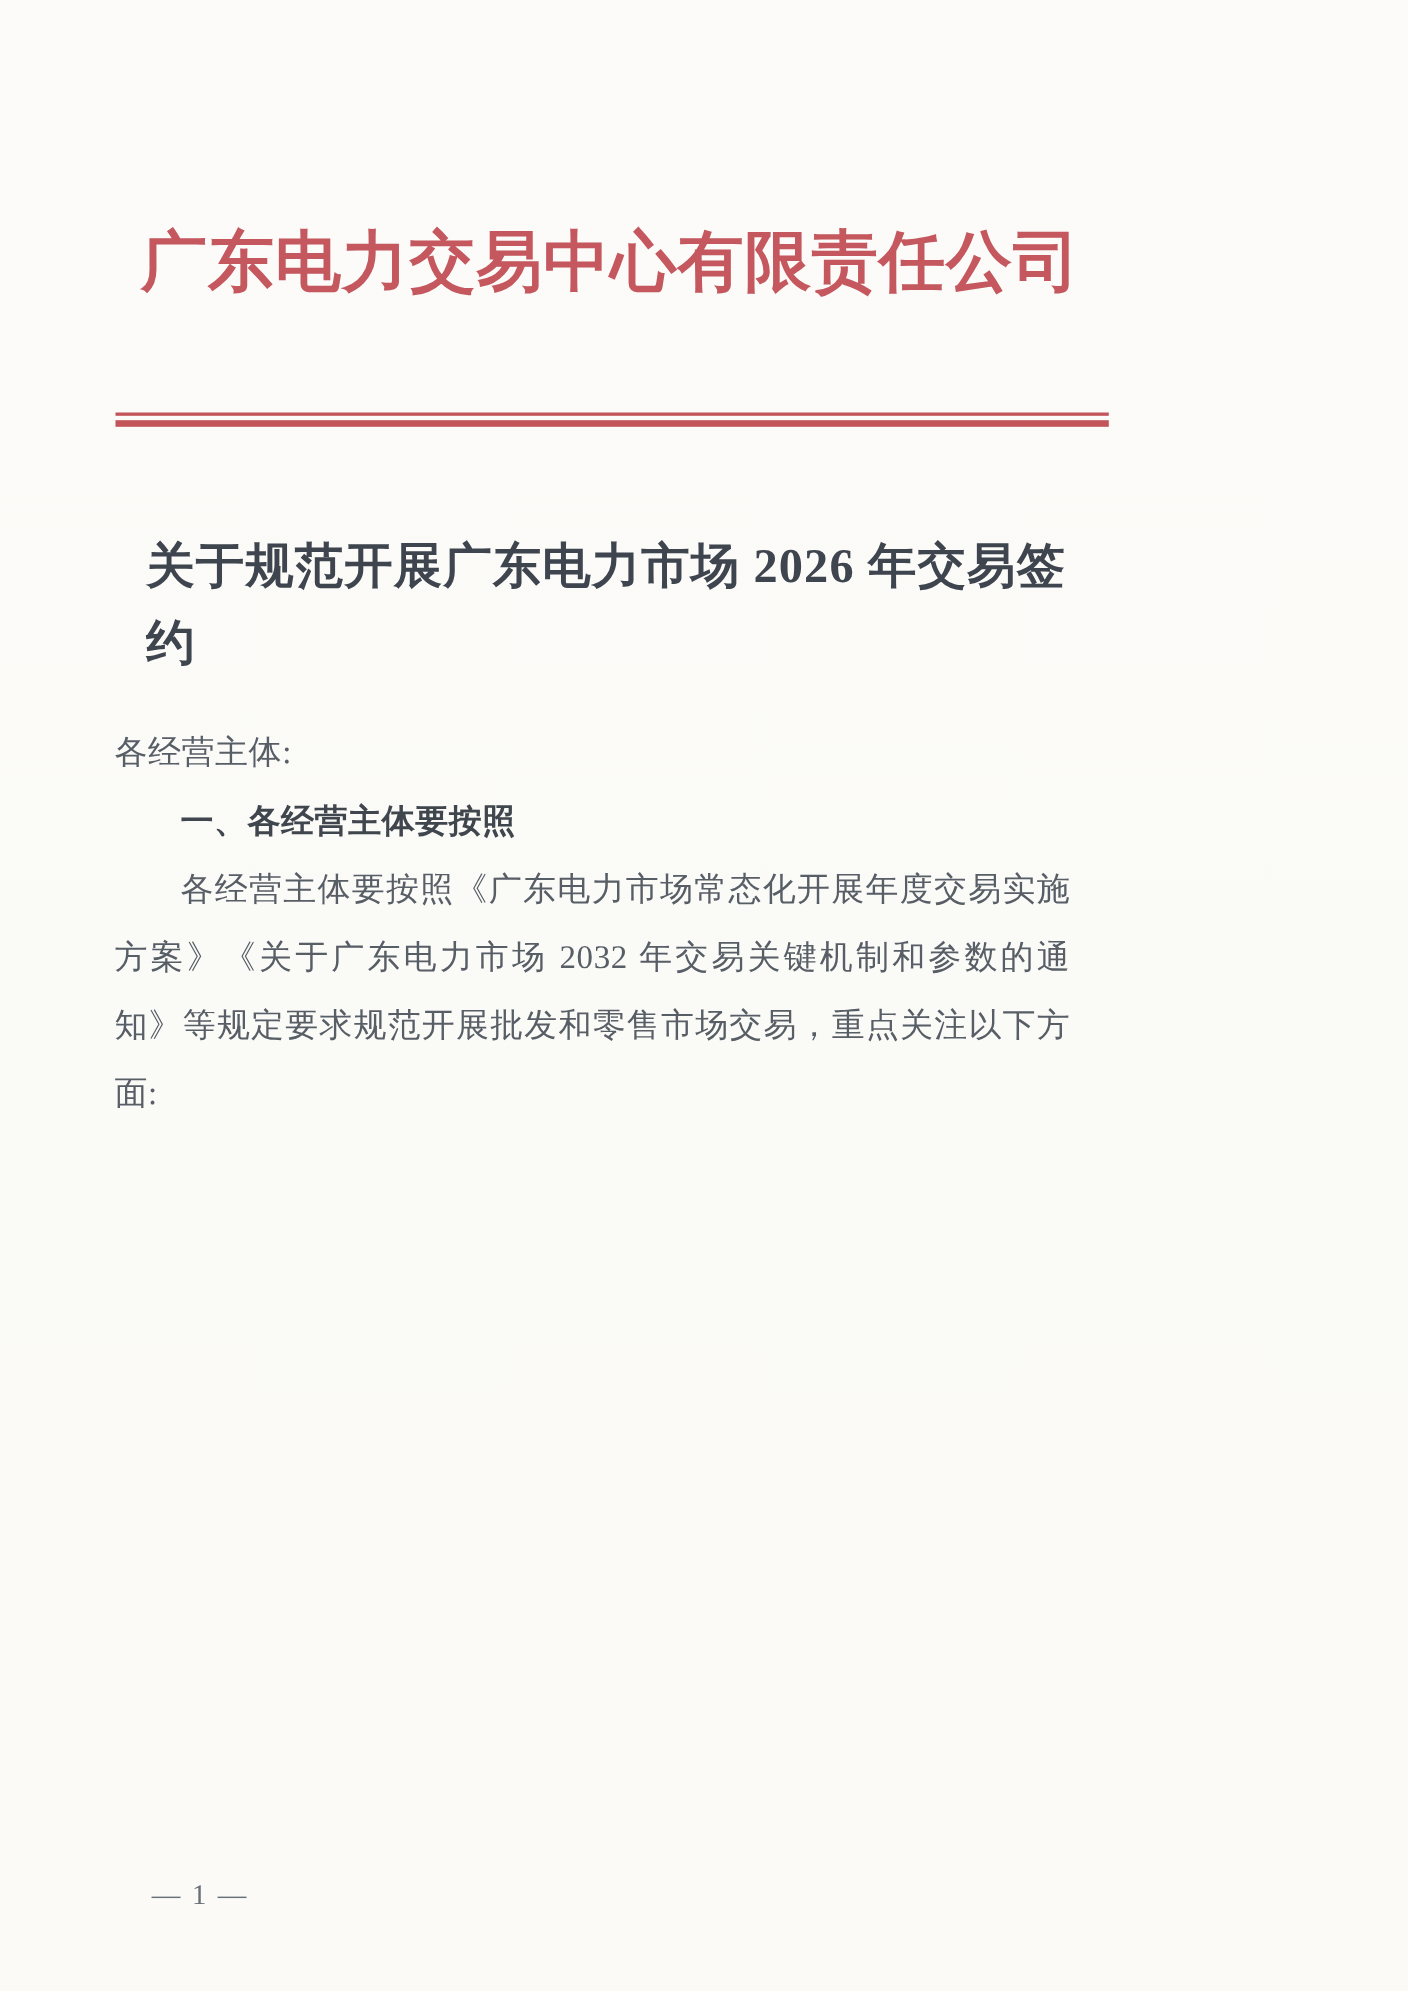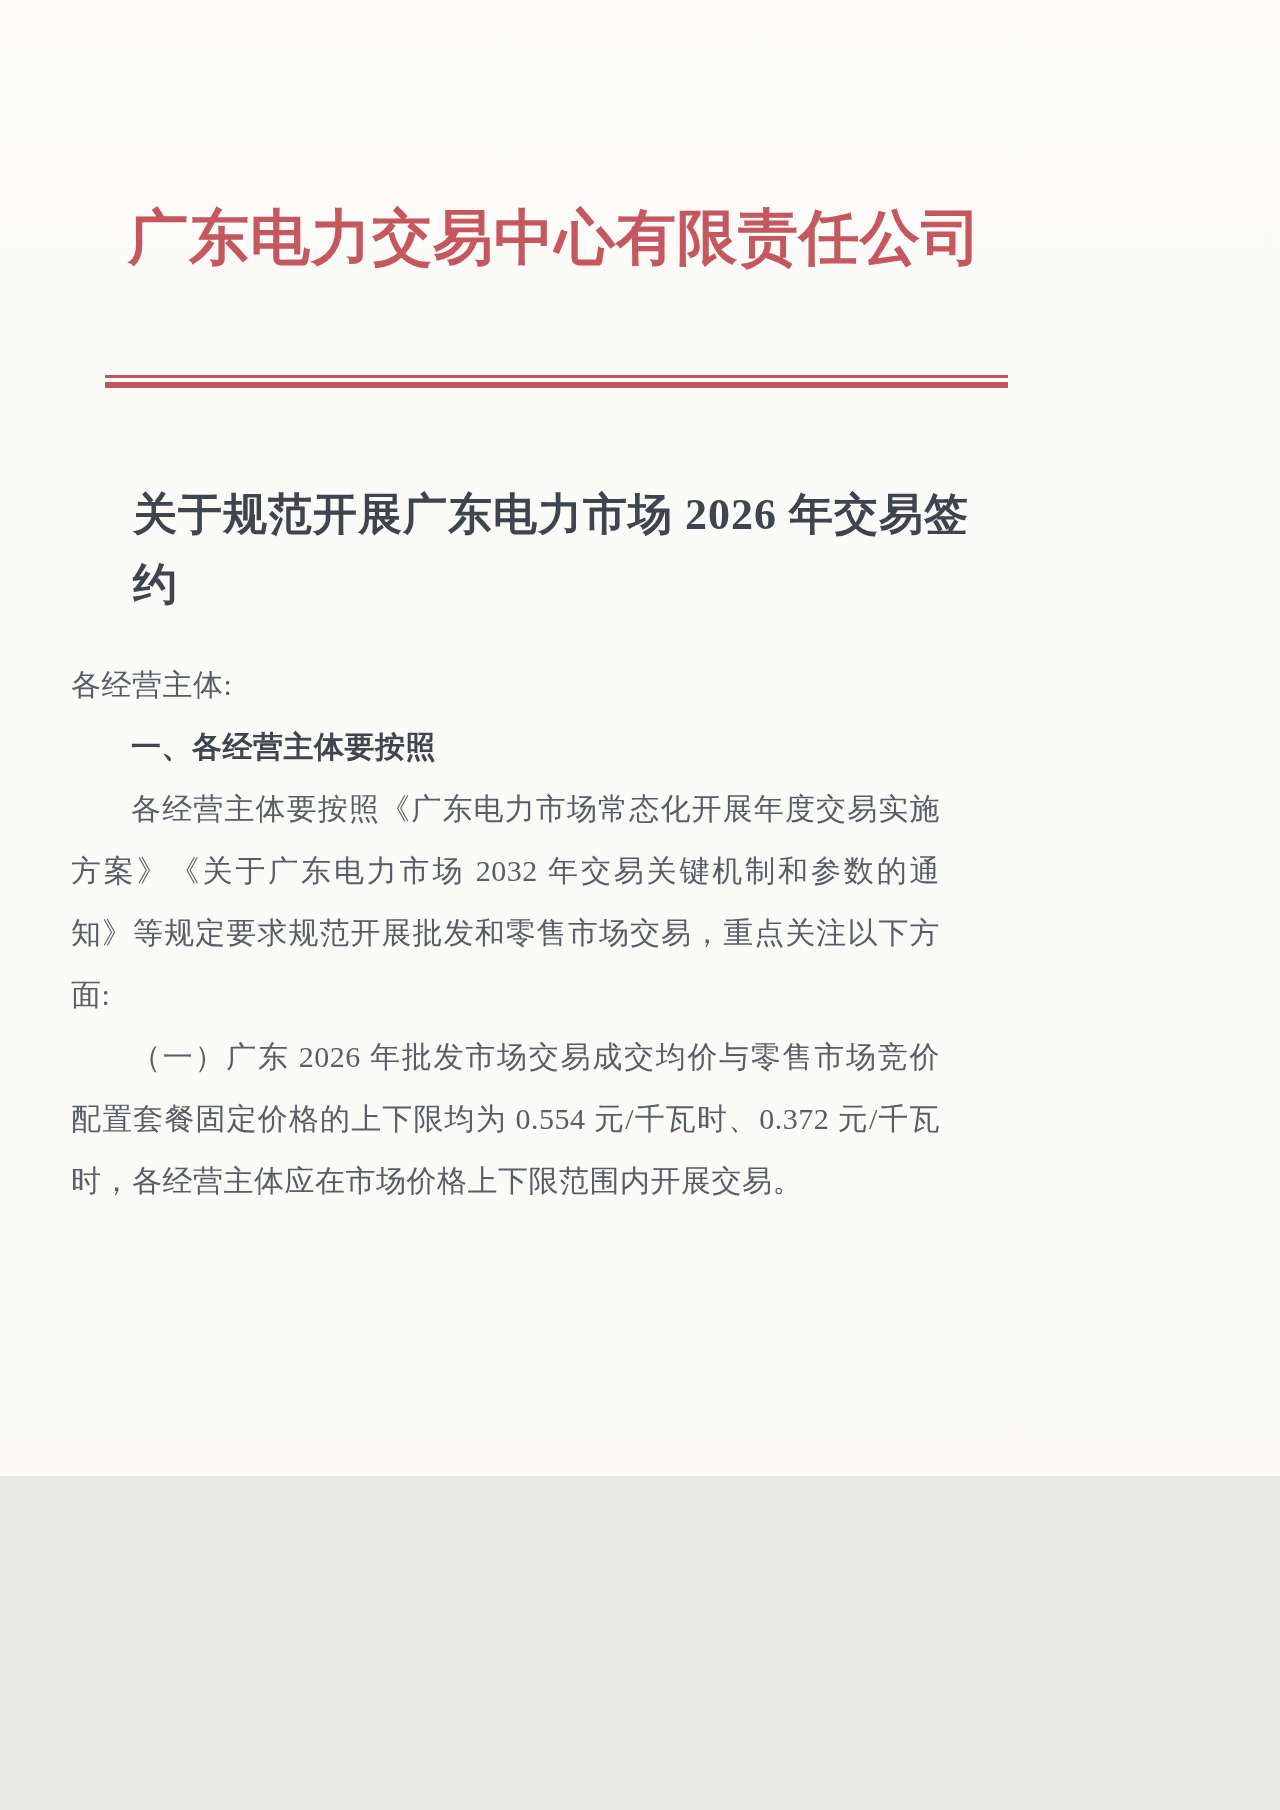--- a/index.html
+++ b/index.html
@@ -8,21 +8,21 @@
     --title-ink:#3f454e;
     --body-ink:#585e66;
     --heading-ink:#40464d;
     --paper:#fbfaf8;
   }
   *{margin:0;padding:0;box-sizing:border-box;}
   html,body{background:#e8e8e6;}
   .page{
     position:relative;
     width:1280px;
-    height:1476px;
+    height:1810px;
     margin:0 auto;
     background:var(--paper);
     background-image:linear-gradient(180deg,#fcfbf9 0%,#fafaf7 55%,#fbfaf7 100%);
     overflow:hidden;
     font-family:"Liberation Serif","DejaVu Serif",serif;
   }
   .letterhead{
     padding-top:198px;
     width:900px;
     margin:0 auto 0 105px;
@@ -44,21 +44,21 @@
     width:869px;
     margin:92px 0 0 133px;
     font-size:44px;
     line-height:70px;
     font-weight:bold;
     color:var(--title-ink);
     letter-spacing:1px;
   }
   .body-text{
     width:869px;
-    margin:34px 0 0 71px;
+    margin:34px 0 0 104px;
     font-size:30px;
     line-height:62px;
     color:var(--body-ink);
     text-align:justify;
     letter-spacing:0.5px;
   }
   .body-text p{text-indent:2em;}
   .body-text .salutation{text-indent:0;}
   .section-heading{
     text-indent:2em;
@@ -92,18 +92,17 @@
   </div>
 
   <div class="doc-title">
     <div>关于规范开展广东电力市场 2026 年交易签约</div>
   </div>
 
   <div class="body-text">
     <p class="salutation">各经营主体:</p>
     <p class="section-heading">一、各经营主体要按照</p>
     <p>各经营主体要按照《广东电力市场常态化开展年度交易实施方案》《关于广东电力市场 2032 年交易关键机制和参数的通知》等规定要求规范开展批发和零售市场交易，重点关注以下方面:</p>
-    <p>（一）广东 2026 年批发市场交易成交均价与零售市场竞价配置套餐固定价格的上下限均为 0.554 元/千瓦时、0.372 元/千瓦时，各经营主体应在市场价格上下限范围内开展交易。</p>
   </div>
 
   <div class="page-number">— 1 —</div>
 
 </div>
 
 </body></html>

